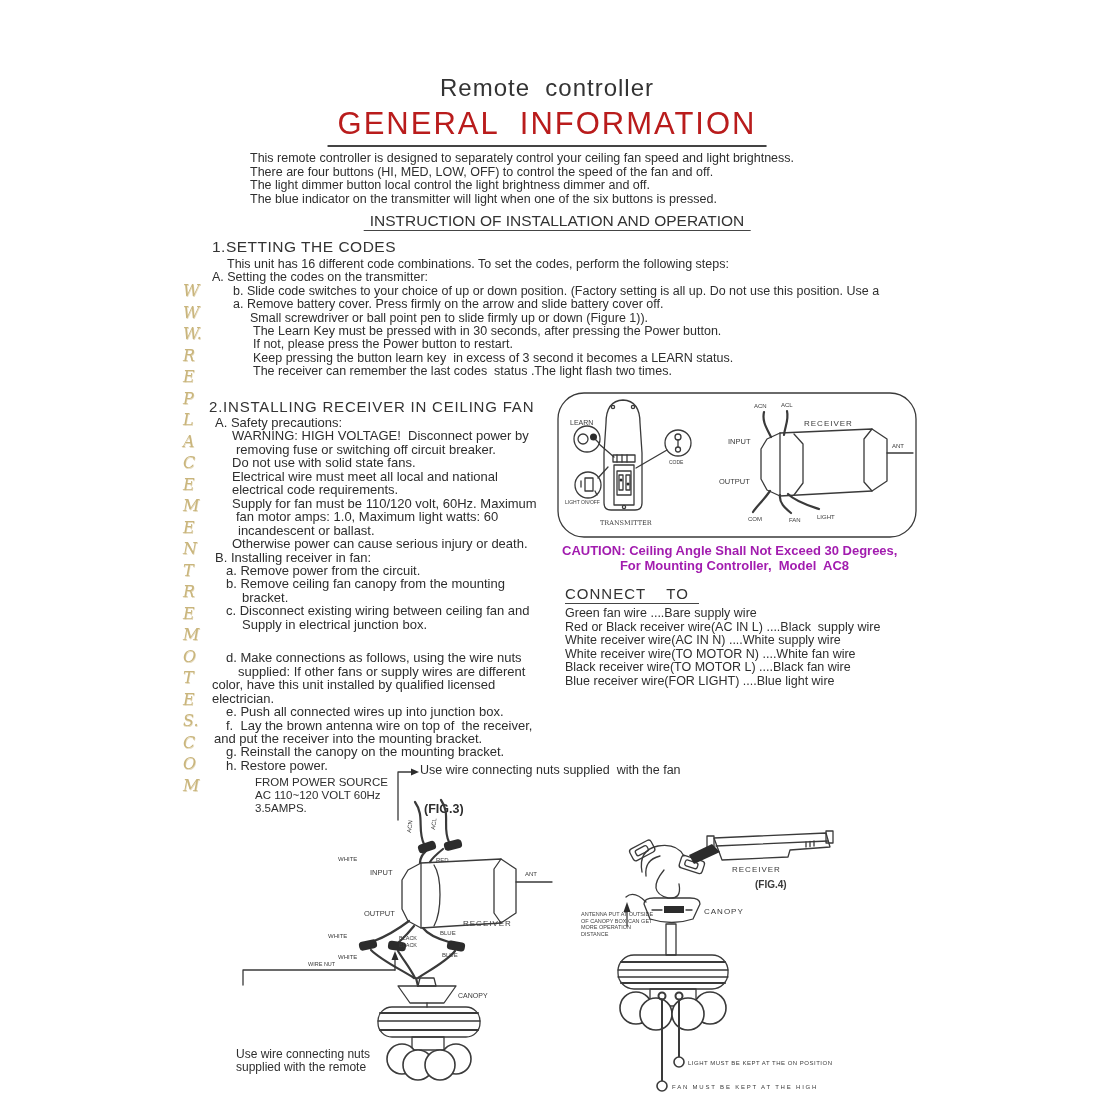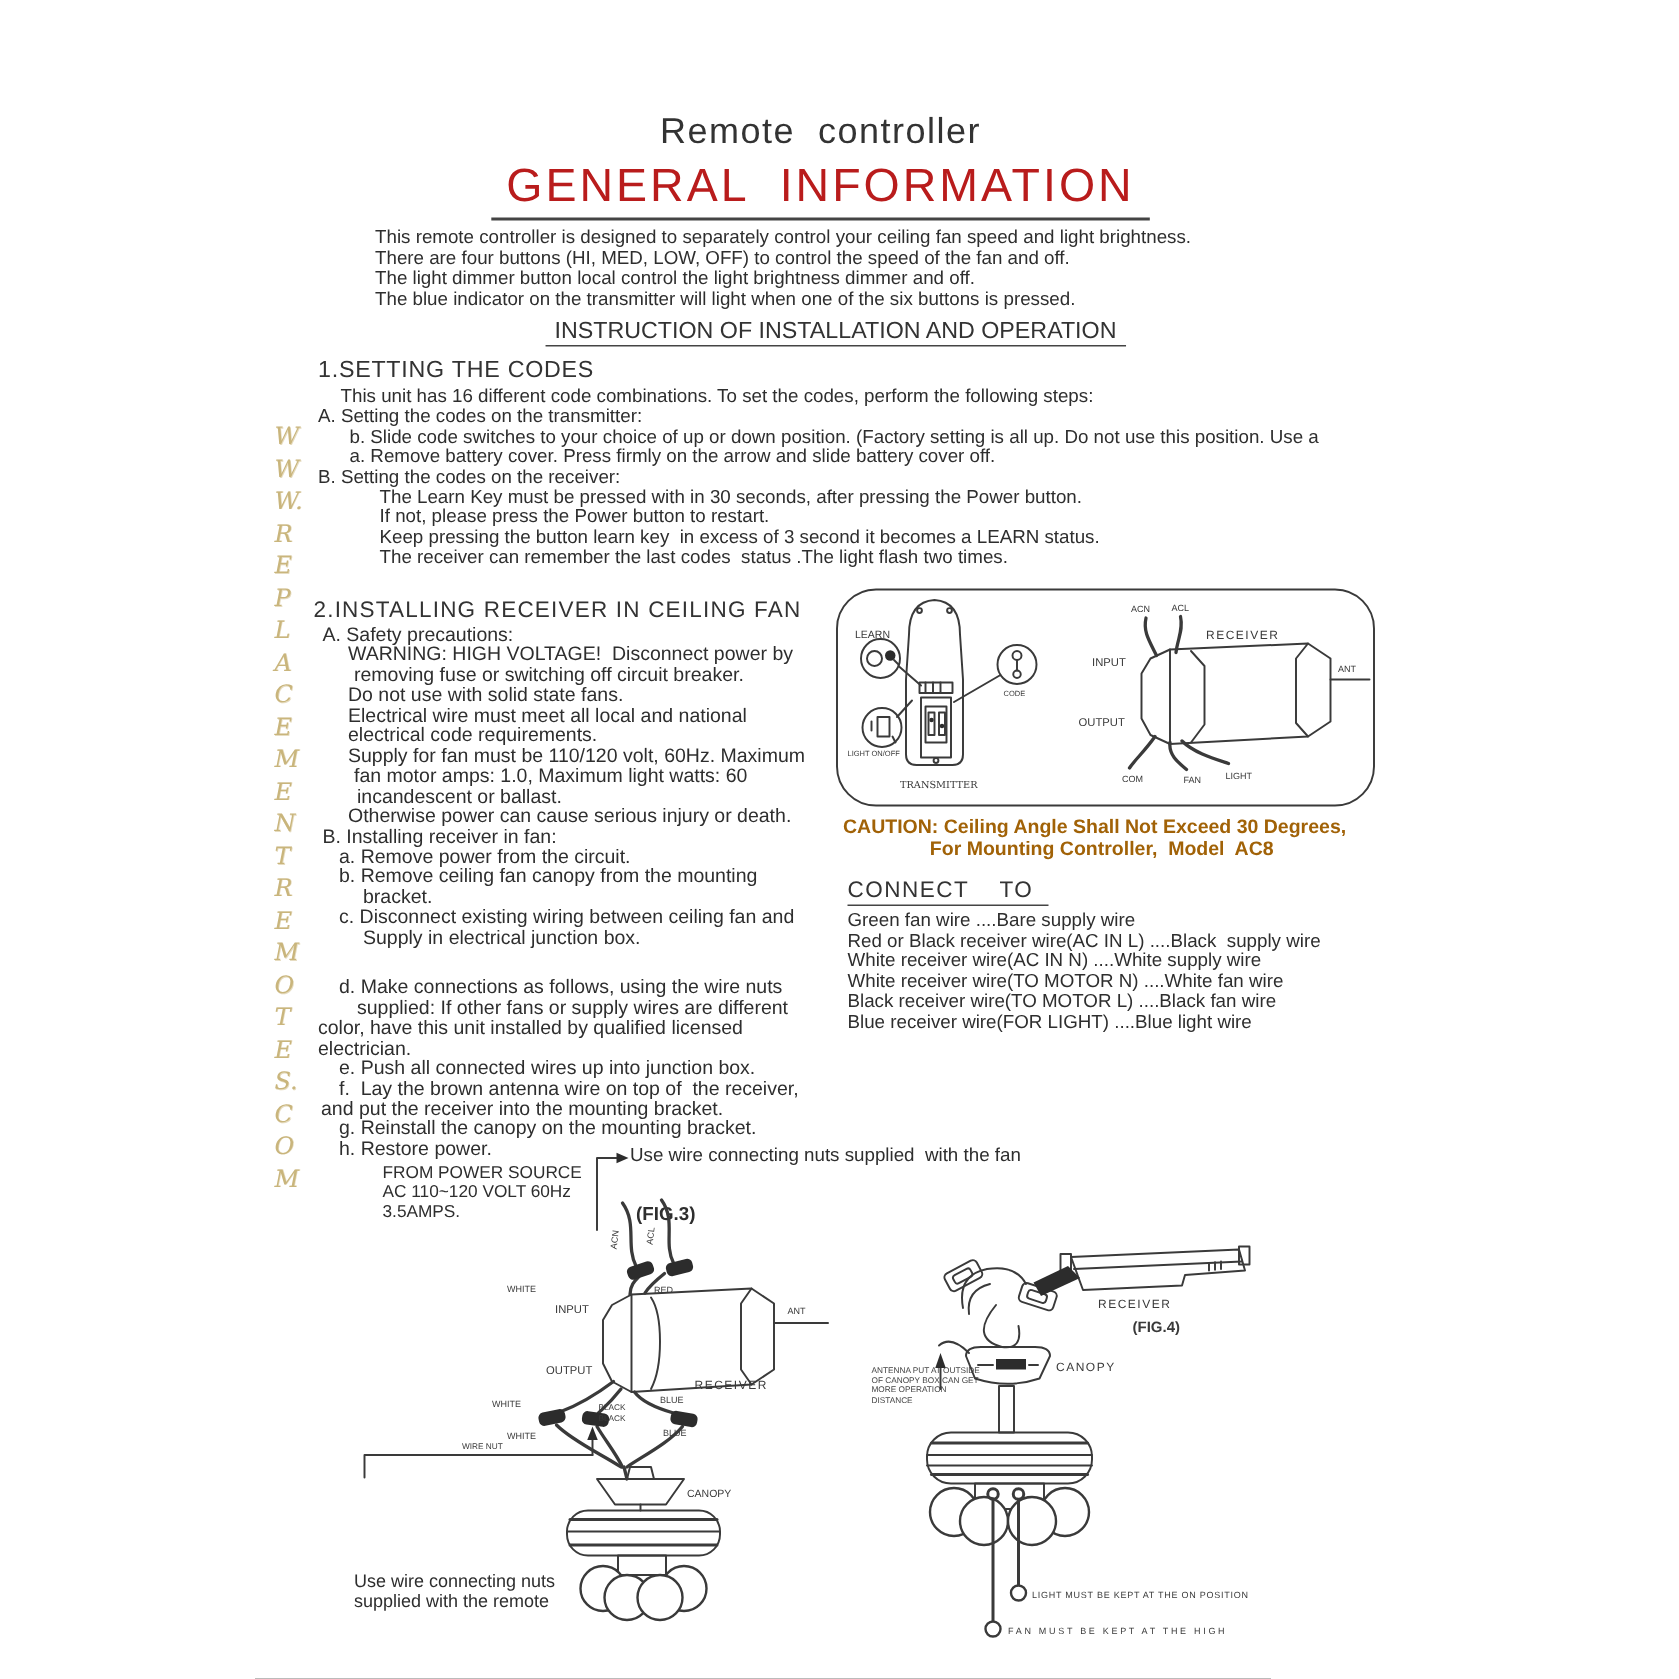--- a/index.html
+++ b/index.html
@@ -13,21 +13,21 @@
   .title{top:74px;left:547px;transform:translateX(-50%);font-size:24px;letter-spacing:1px;color:#333;white-space:pre;}
   .h1wrap{top:106px;left:547px;transform:translateX(-50%);}
   .h1{font-size:31px;letter-spacing:2px;color:#b91c1c;border-bottom:2px solid #444;padding:0 10px 4px 10px;white-space:pre;}
   .intro{top:152px;left:250px;font-size:12.5px;line-height:13.7px;}
   .subheadwrap{top:212px;left:557px;transform:translateX(-50%);}
   .subhead{font-size:15.5px;color:#333;border-bottom:1.5px solid #444;padding:0 6px 1px 6px;white-space:pre;}
   .s1head{top:238px;left:212px;font-size:15.5px;letter-spacing:.5px;color:#333;}
   .s1body{top:258px;left:212px;font-size:12.5px;line-height:13.4px;}
   .s2head{top:398px;left:209px;font-size:15px;letter-spacing:.8px;color:#333;}
   .s2body{top:416px;left:212px;font-size:13px;line-height:13.45px;}
-  .caution{top:543px;left:562px;width:345px;font-size:13px;font-weight:bold;color:#a16207;}
+  .caution{top:543px;left:562px;width:345px;font-size:13px;font-weight:bold;color:#a21caf;}
   .caution .c2{text-align:center;white-space:pre;}
   .connect{top:585px;left:565px;}
   .connect-head{font-size:15px;letter-spacing:1px;color:#333;border-bottom:1.5px solid #444;padding:0 10px 1px 0;white-space:pre;display:inline-block;}
   .connect-lines{margin-top:3px;font-size:12.5px;line-height:13.5px;}
   
   .fan-nuts-note{top:763px;left:420px;font-size:12.5px;}
   .power-note{top:776px;left:255px;font-size:11.5px;line-height:12.8px;}
   .fig3cap{top:802px;left:424px;font-size:12.5px;font-weight:bold;}
   .remote-nuts-note{top:1048px;left:236px;font-size:12px;line-height:13px;}
   .antenna-note{top:911px;left:581px;font-size:5.5px;line-height:6.6px;color:#444;}
@@ -74,21 +74,21 @@
     <span class="subhead">INSTRUCTION OF INSTALLATION AND OPERATION</span>
   </div>
 
   <div class="abs s1head">1.SETTING THE CODES</div>
   <div class="abs s1body">
 
   <div class="tline" style="padding-left: 15px;">This unit has 16 different code combinations. To set the codes, perform the following steps:</div>
       <div class="tline">A. Setting the codes on the transmitter:</div>
       <div class="tline" style="padding-left: 21px;">b. Slide code switches to your choice of up or down position. (Factory setting is all up. Do not use this position. Use a</div>
       <div class="tline" style="padding-left: 21px;">a. Remove battery cover. Press firmly on the arrow and slide battery cover off.</div>
-      <div class="tline">B. Setting the codes on the receiver:</div>
+      <div class="tline" style="padding-left: 38px;">Small screwdriver or ball point pen to slide firmly up or down (Figure 1)).</div>
       <div class="tline" style="padding-left: 41px;">The Learn Key must be pressed with in 30 seconds, after pressing the Power button.</div>
       <div class="tline" style="padding-left: 41px;">If not, please press the Power button to restart.</div>
       <div class="tline" style="padding-left: 41px;">Keep pressing the button learn key  in excess of 3 second it becomes a LEARN status.</div>
       <div class="tline" style="padding-left: 41px;">The receiver can remember the last codes  status .The light flash two times.</div>
     </div>
 
   <div class="abs s2head">2.INSTALLING RECEIVER IN CEILING FAN</div>
   <div class="abs s2body">
 
   <div class="tline" style="padding-left: 3px;">A. Safety precautions:</div>

